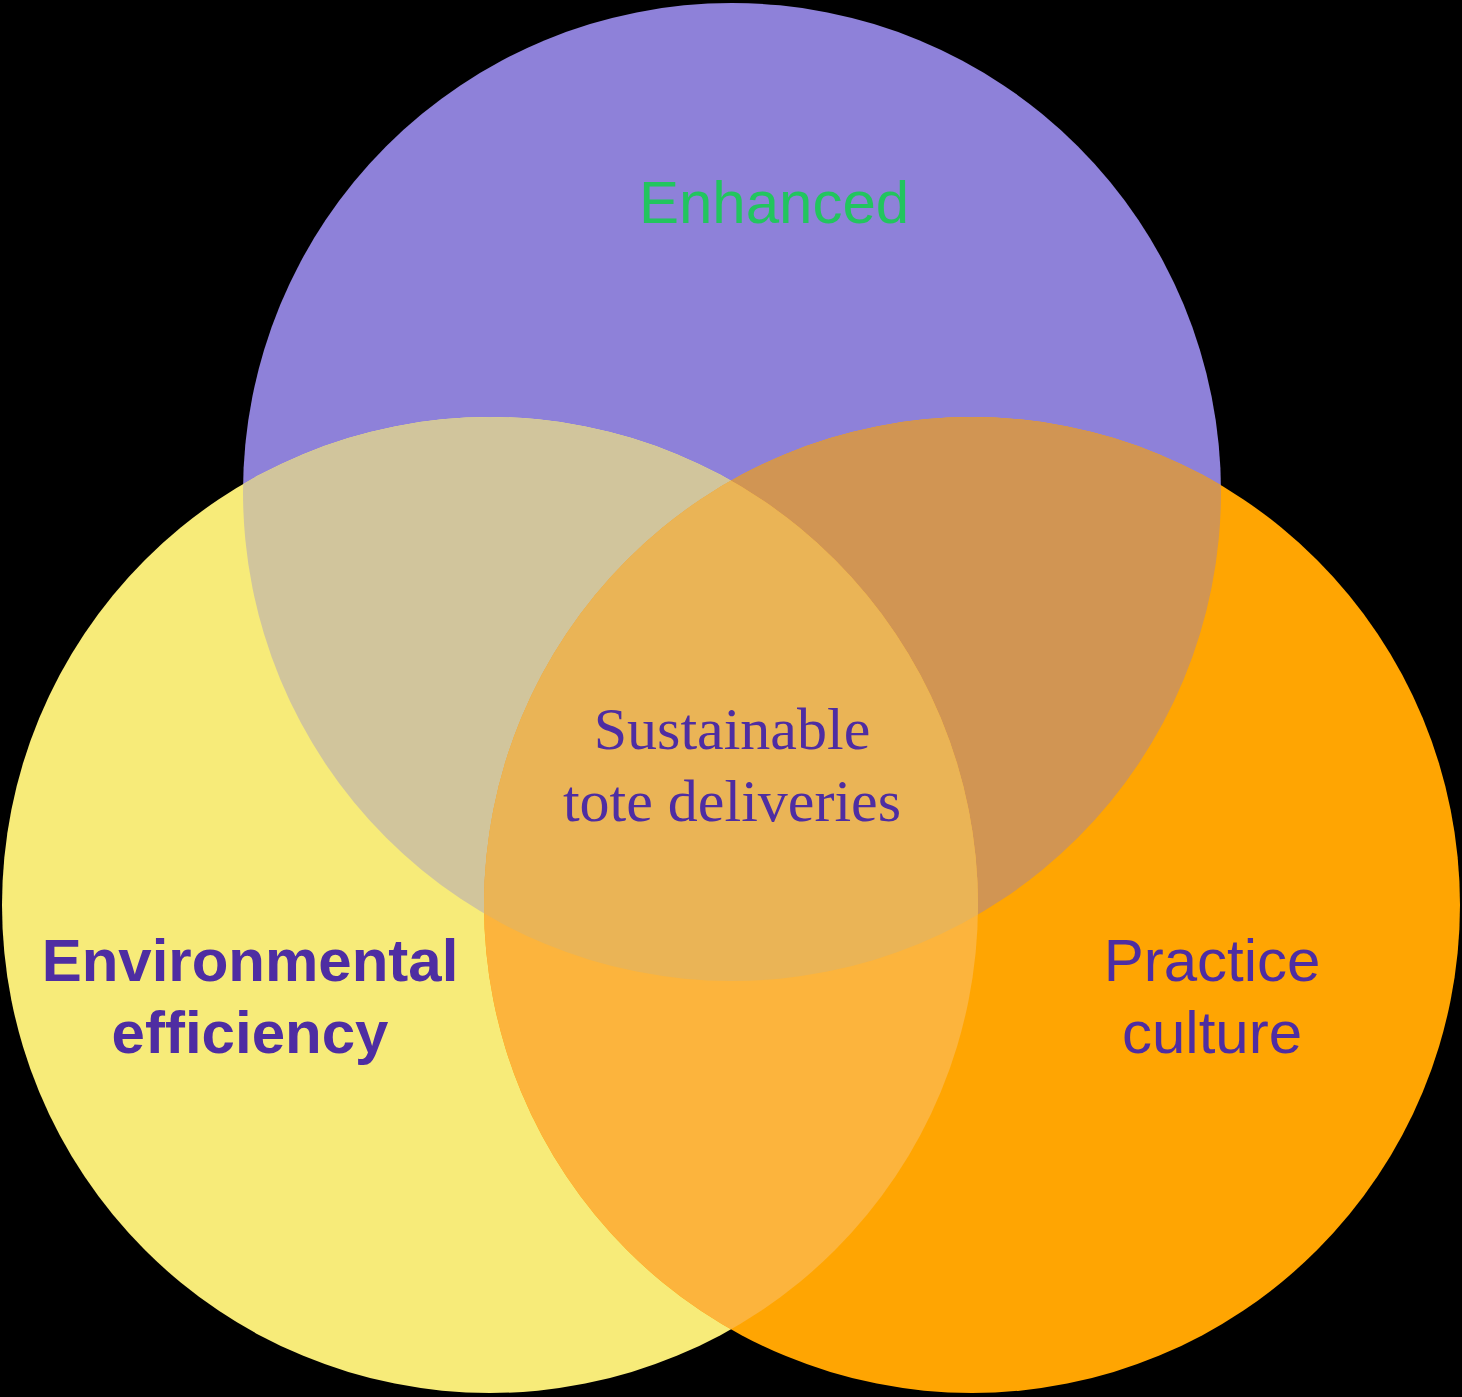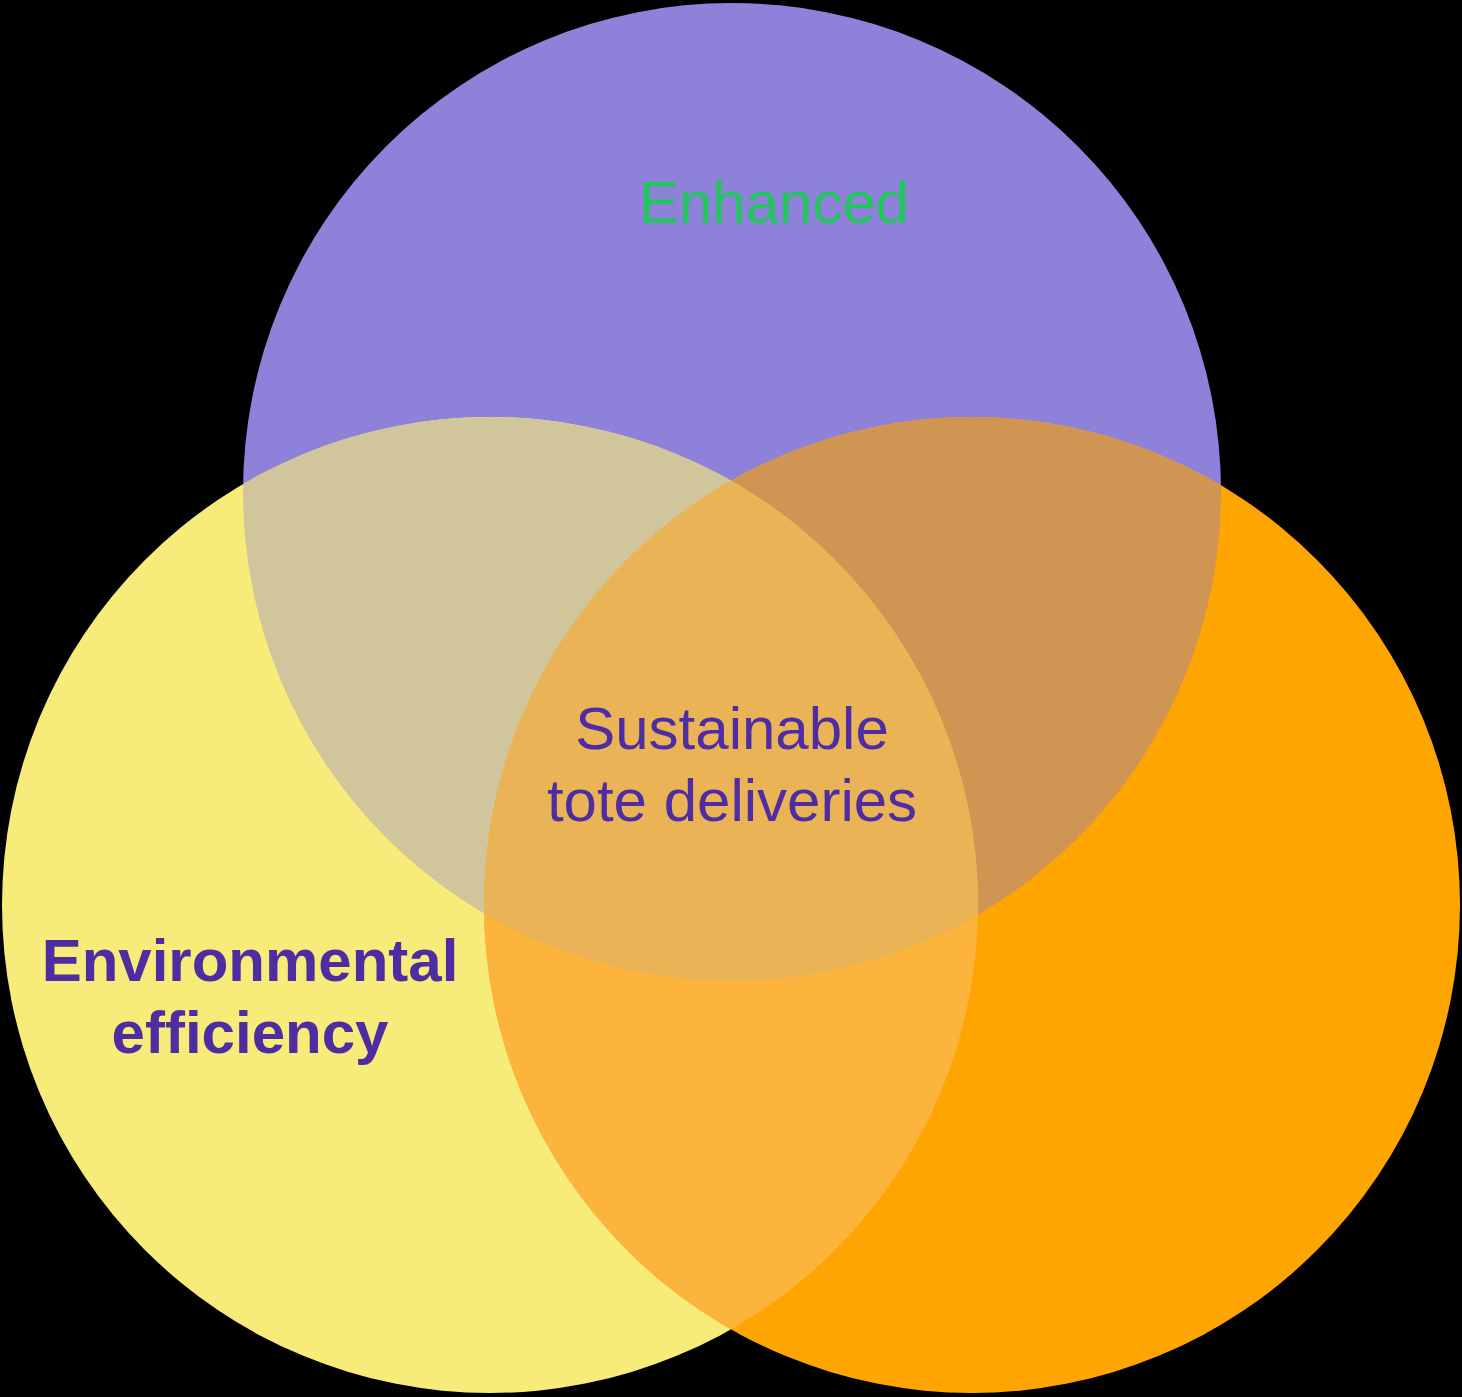--- a/index.html
+++ b/index.html
@@ -69,24 +69,28 @@
       <g clip-path="url(#clip-left-circle)">
         <circle cx="972" cy="905" r="488" fill="#EAB456"></circle>
       </g>
     </g>
   </svg>
 
   <div class="venn-label" style="left: 730px; top: 167px; color: #22c55e; margin-left: 44px;">
     <span class="line">Enhanced</span>
   </div>
 
-  <div class="venn-label" style="left: 732px; top: 693px; color: rgb(78, 45, 162);">
+  <div class="venn-label" style="left: 732px; top: 693px; color: rgb(78, 45, 162); font-family: Liberation Serif, serif;">
     <span class="line">Sustainable</span>
     <span class="line">tote deliveries</span>
   </div>
 
   <div class="venn-label" style="left: 250px; top: 925px; color: rgb(78, 45, 162); font-weight: bold;">
     <span class="line">Environmental</span>
     <span class="line">efficiency</span>
   </div>
 
+  <div class="venn-label" style="left: 1212px; top: 925px; color: rgb(78, 45, 162);">
+    <span class="line">Practice</span>
+    <span class="line">culture</span>
+  </div>
 
 </div>
 
 </body></html>

